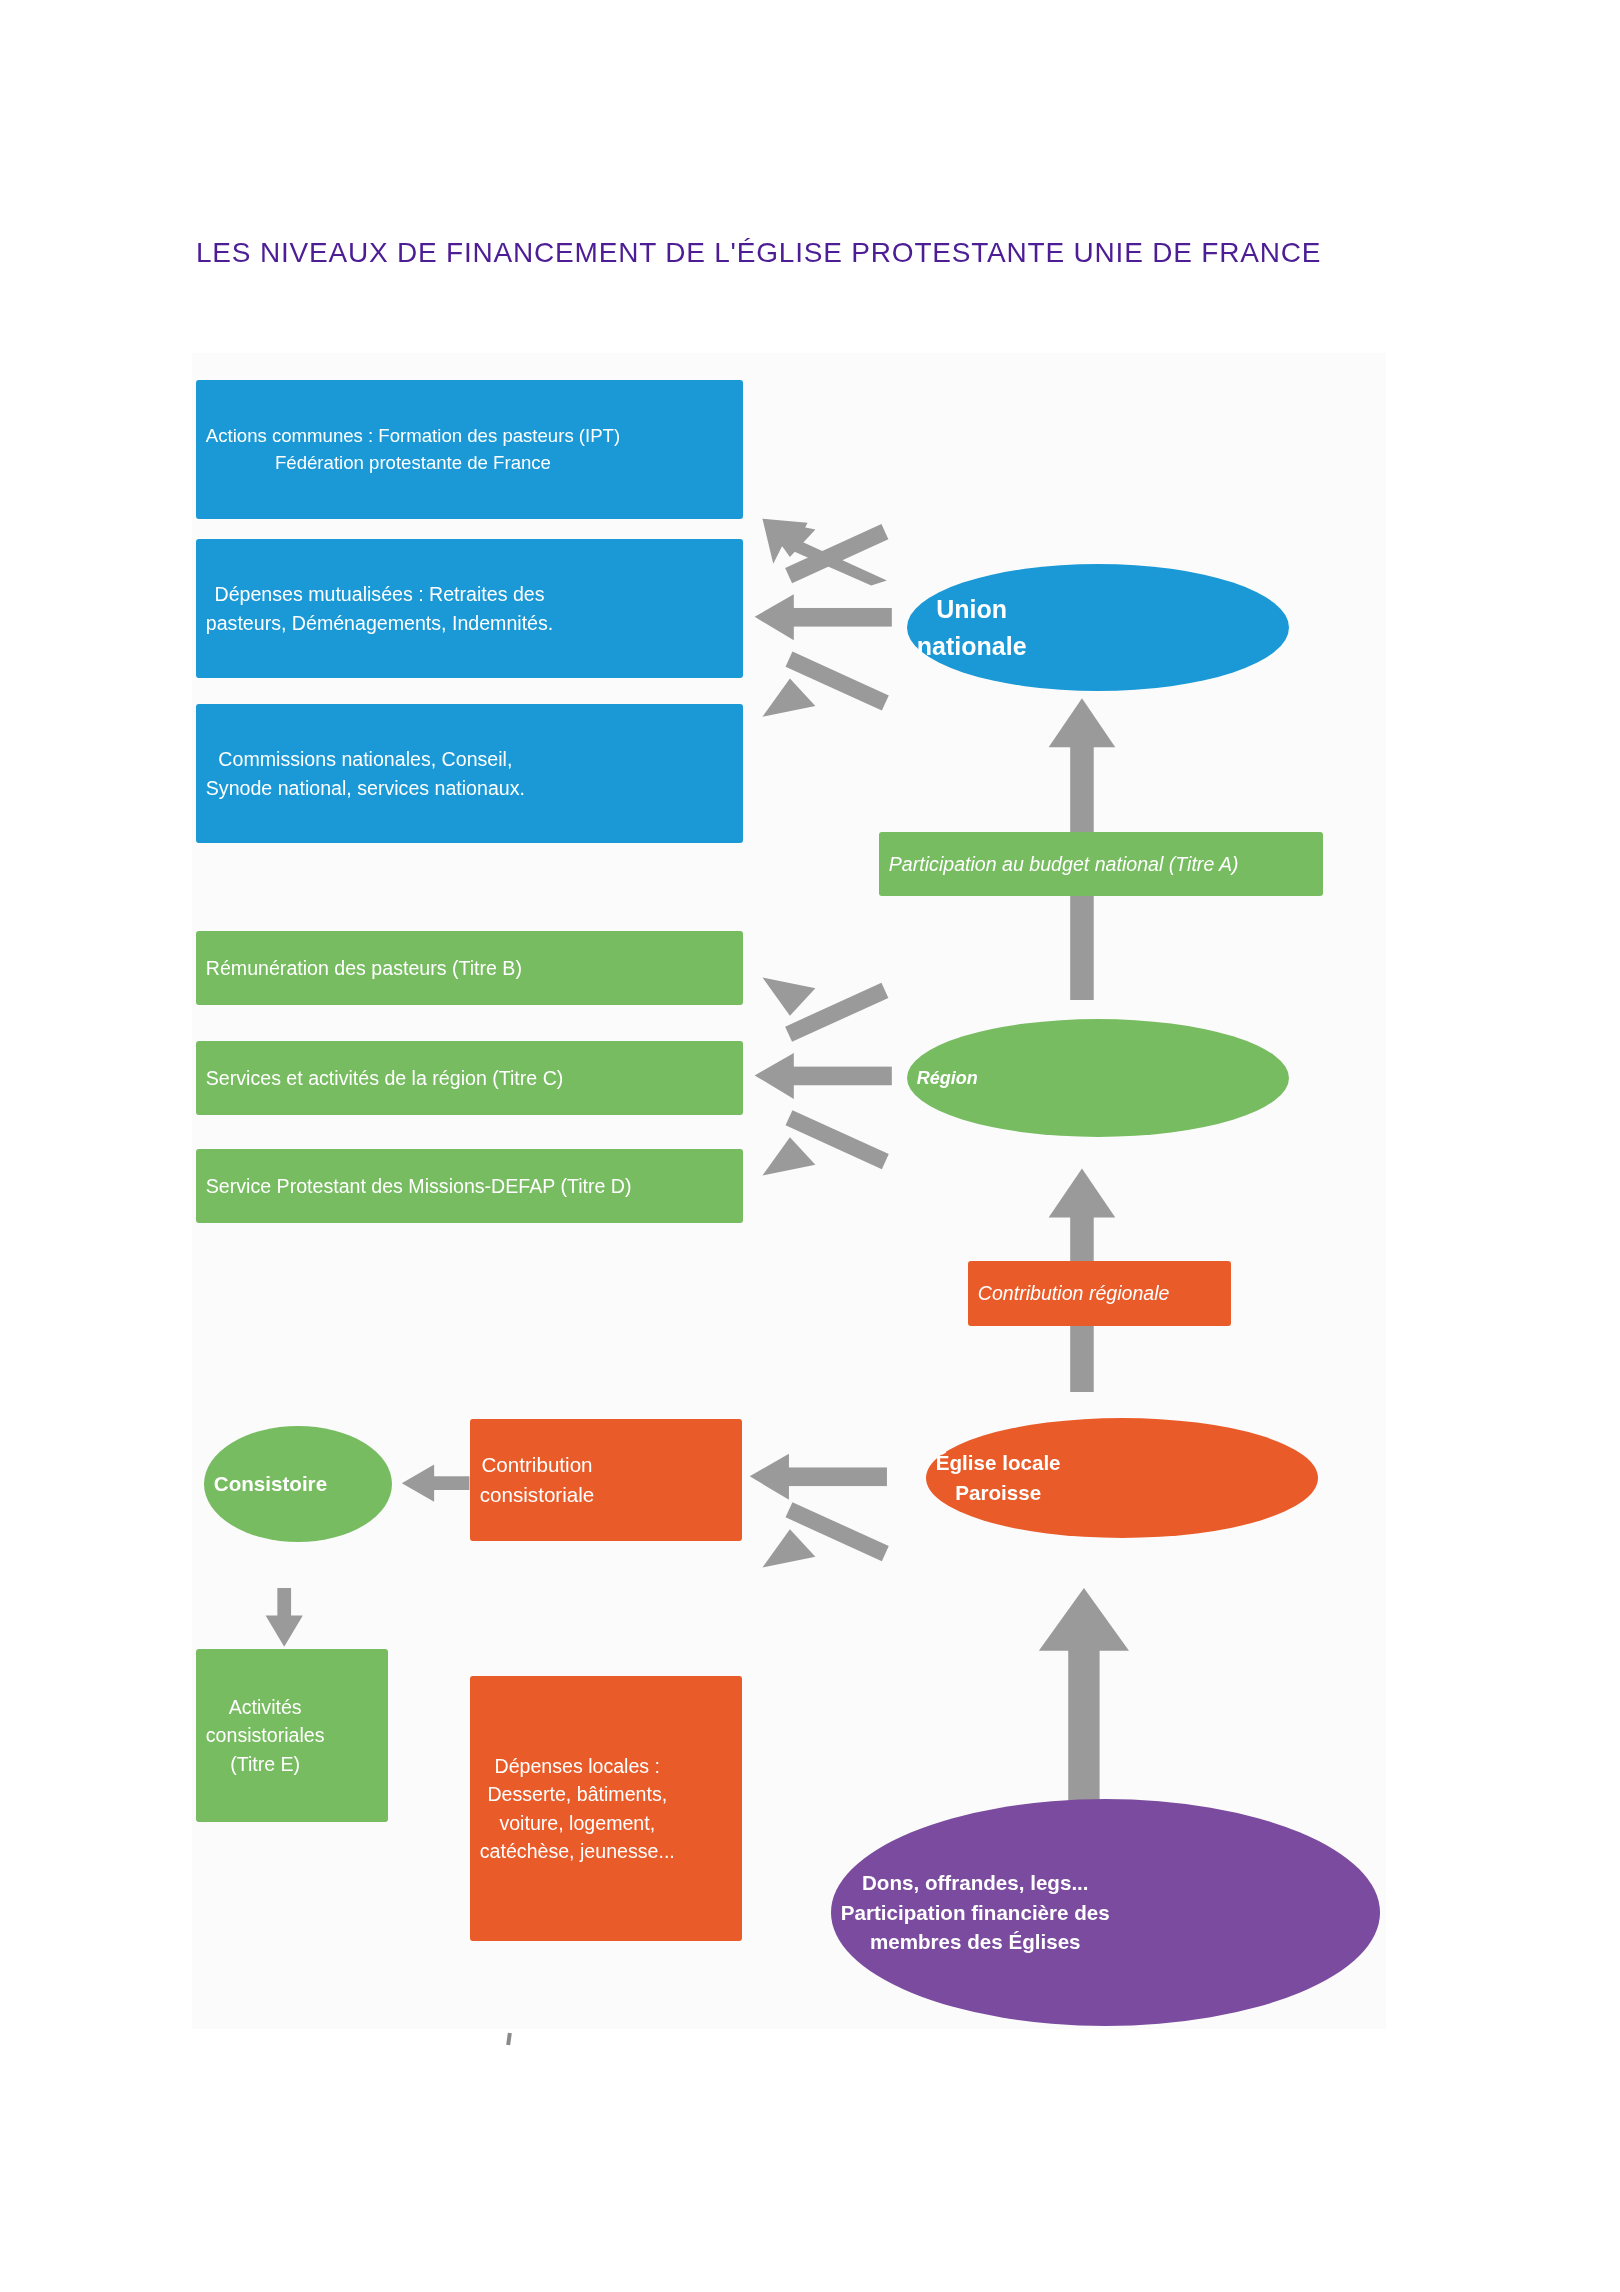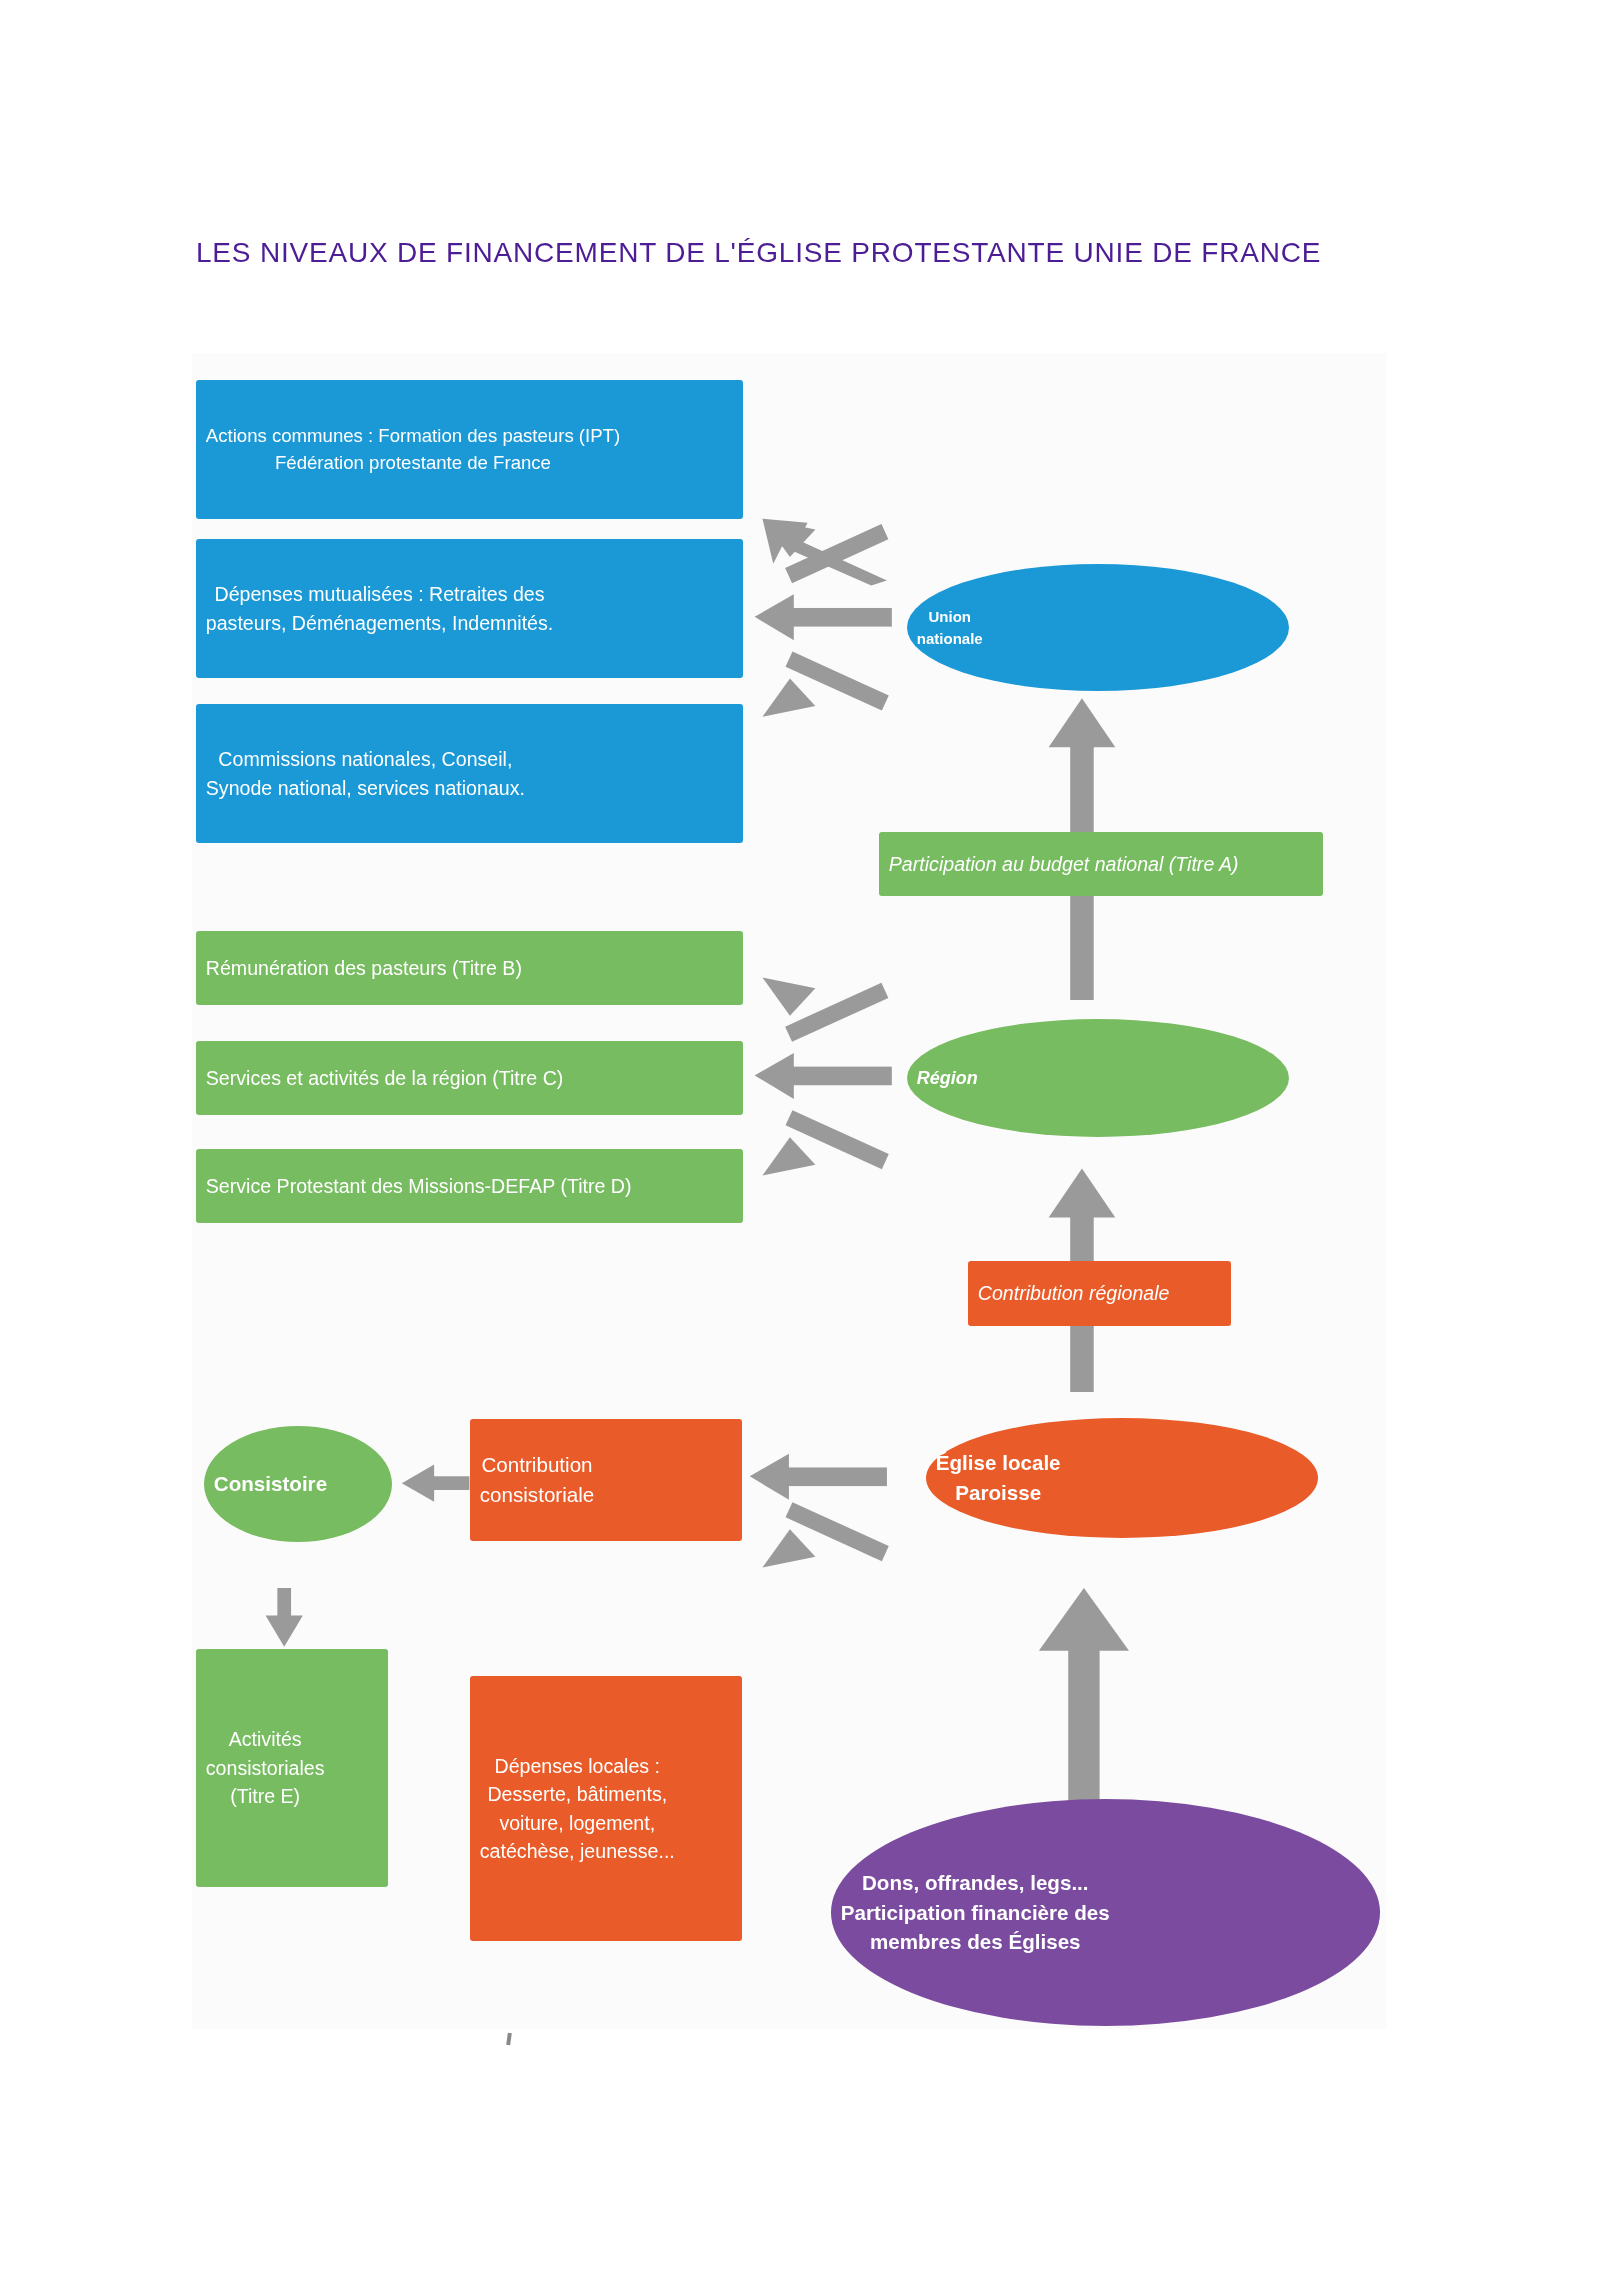--- a/index.html
+++ b/index.html
@@ -169,21 +169,21 @@
     </div>
   </div>
 
   <div class="node rect blue" style="left:196px; top:704px; width:547px; height:139px; font-size:19.6px;">
     <div>
       <div>Commissions nationales, Conseil,</div>
       <div>Synode national, services nationaux.</div>
     </div>
   </div>
 
-  <div class="node ellipse blue bold" style="left:907px; top:564px; width:382px; height:127px; font-size:15px;">
+  <div class="node ellipse blue bold" style="left:907px; top:564px; width:382px; height:127px; font-size:25px;">
     <div>
       <div>Union</div>
       <div>nationale</div>
     </div>
   </div>
 
   <div class="node rect green italic" style="left:879px; top:832px; width:444px; height:64px; font-size:19.6px;">
     <span>Participation au budget national (Titre A)</span>
   </div>
 
@@ -218,21 +218,21 @@
     <div>
       <div>Contribution</div>
       <div>consistoriale</div>
     </div>
   </div>
 
   <div class="node ellipse green bold" style="left:204px; top:1426px; width:188px; height:116px; font-size:20.6px;">
     <span>Consistoire</span>
   </div>
 
-  <div class="node rect green" style="left:196px; top:1649px; width:192px; height:238px; font-size:19.6px;">
+  <div class="node rect green" style="left:196px; top:1649px; width:192px; height:173px; font-size:19.6px;">
     <div>
       <div>Activités</div>
       <div>consistoriales</div>
       <div>(Titre E)</div>
     </div>
   </div>
 
   <div class="node rect orange" style="left:470px; top:1676px; width:272px; height:265px; font-size:19.6px;">
     <div>
       <div>Dépenses locales :</div>

